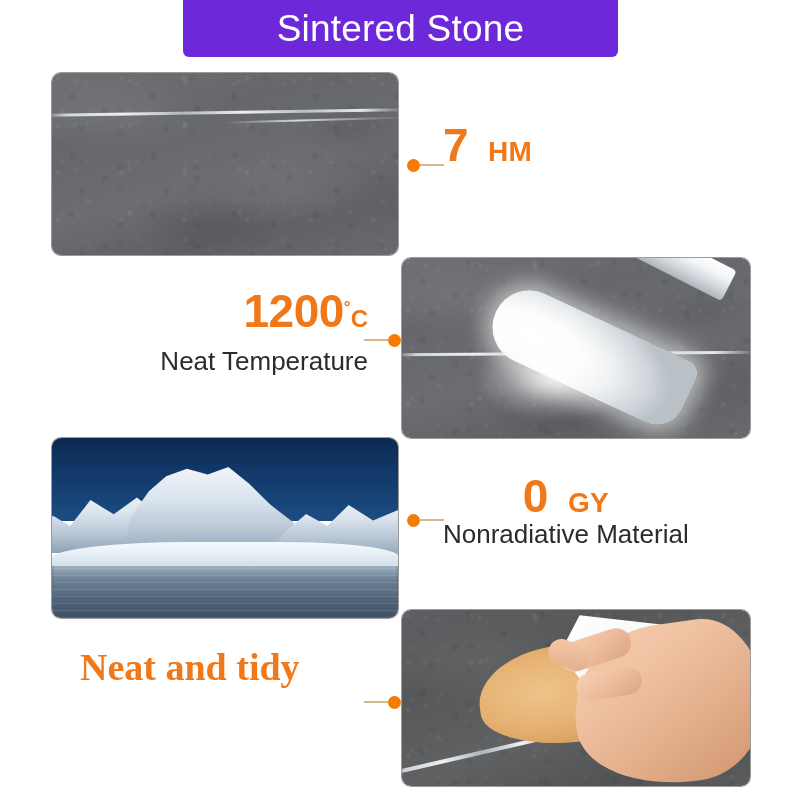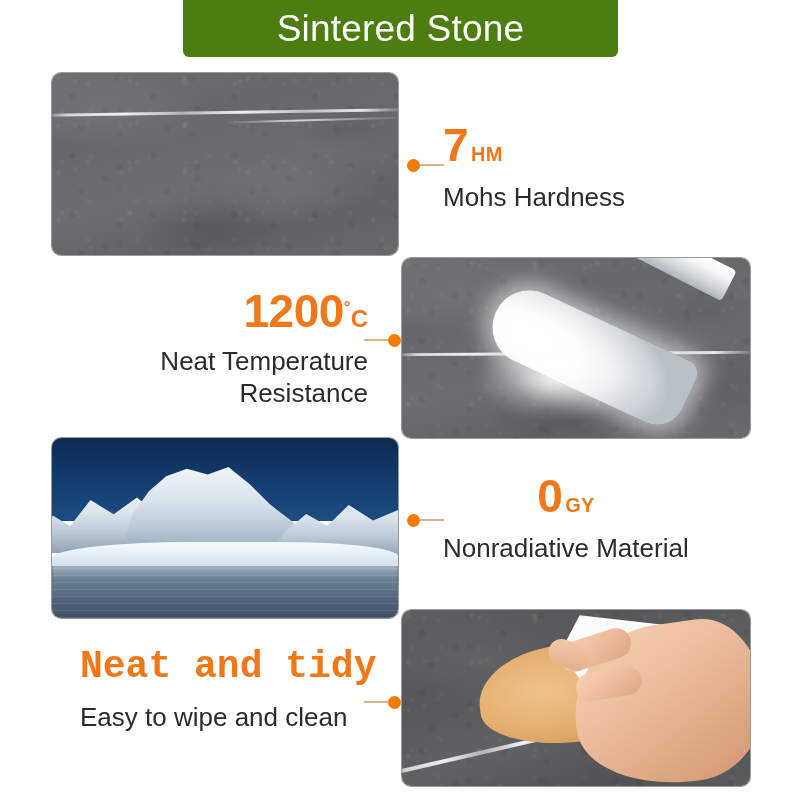--- a/index.html
+++ b/index.html
@@ -16,21 +16,21 @@
     -webkit-font-smoothing: antialiased;
   }
 
   
   .title-banner {
     position: absolute;
     left: 183px;
     top: 0px;
     width: 435px;
     height: 57px;
-    background: #4d7c0f;
+    background: #6d28d9;
     border-radius: 0 0 6px 6px;
     display: flex;
     align-items: center;
     justify-content: center;
     box-sizing: border-box;
   }
   .title-banner .title-text {
     color: #ffffff;
     font-size: 37px;
     font-weight: 400;
@@ -255,49 +255,49 @@
   
   .feature { position: absolute; }
   .metric {
     color: #F07818;
     font-weight: bold;
     line-height: 1;
     white-space: nowrap;
     font-family: "Liberation Sans", sans-serif;
   }
   .metric .big  { font-size: 46px; letter-spacing: -0.5px; }
-  .metric .unit { font-size: 20px; margin-left: 3px; letter-spacing: 0.2px; }
+  .metric .unit { font-size: 28px; margin-left: 20px; letter-spacing: 0.2px; }
   .metric .deg  { font-size: 17px; position: relative; top: -14px; }
   .metric .degc { font-size: 24px; }
   .desc {
     color: #2b2b2b;
     font-size: 26px;
     font-weight: 400;
     line-height: 1.22;
     white-space: nowrap;
     font-family: "Liberation Sans", sans-serif;
   }
   .headline {
     color: #F07818;
     font-weight: bold;
     font-size: 38px;
     line-height: 1;
     white-space: nowrap;
-    font-family: Liberation Mono, monospace;
+    font-family: Liberation Serif, serif;
   }
 
   
   #feat-hardness { left: 443px; top: 122px; text-align: left; }
   #feat-hardness .desc { margin-top: 14px; }
 
   #feat-temp { left: 104px; top: 288px; width: 264px; text-align: right; }
   #feat-temp .desc { margin-top: 12px; white-space: normal; }
 
   #feat-radiation { left: 443px; top: 473px; text-align: center; }
-  #feat-radiation .desc { margin-top: 14px; }
+  #feat-radiation .desc { }
 
   #feat-tidy { left: 80px; top: 648px; width: 282px; text-align: left; }
   #feat-tidy .desc { margin-top: 16px; }
 
   
   #conn-hardness  { left: 407px; top: 158px; }
   #conn-hardness .lead { width: 24px; }
   #conn-temp      { left: 364px; top: 333px; }
   #conn-temp .lead { width: 24px; }
   #conn-radiation { left: 407px; top: 513px; }
@@ -323,21 +323,20 @@
 
 <div class="connector" id="conn-hardness">
   <span class="dot"></span>
   <span class="lead"></span>
 </div>
 
 <div class="feature" id="feat-hardness">
   <div class="metric">
     <span class="big">7</span><span class="unit">HM</span>
   </div>
-  <div class="desc">Mohs Hardness</div>
 </div>
 
 <div class="panel" id="panel-torch">
   <div class="inner">
     <div class="stone-base"></div>
     <div class="stone-mottle"></div>
     <div class="vein"></div>
 
     <div class="torch-sleeve"></div>
     <div class="torch-blade"></div>
@@ -349,21 +348,20 @@
   <span class="lead"></span>
   <span class="dot"></span>
 </div>
 
 <div class="feature" id="feat-temp">
   <div class="metric">
     <span class="big">1200</span><span class="deg">°</span><span class="degc">C</span>
   </div>
   <div class="desc">
     <div>Neat Temperature</div>
-    <div>Resistance</div>
   </div>
 </div>
 
 <div class="panel" id="panel-glacier">
   <div class="inner">
     <div class="sky"></div>
     <div class="water"></div>
     <div class="mount m-left"></div>
     <div class="mount m-mid"></div>
     <div class="mount m-right"></div>
@@ -386,21 +384,20 @@
   <div class="desc">Nonradiative Material</div>
 </div>
 
 <div class="connector" id="conn-tidy">
   <span class="lead"></span>
   <span class="dot"></span>
 </div>
 
 <div class="feature" id="feat-tidy">
   <div class="headline">Neat and tidy</div>
-  <div class="desc">Easy to wipe and clean</div>
 </div>
 
 <div class="panel" id="panel-wipe">
   <div class="inner">
     <div class="stone-base"></div>
     <div class="stone-mottle"></div>
     <div class="vein"></div>
     <div class="stain"></div>
     <div class="cloth"></div>
     <div class="hand"></div>

